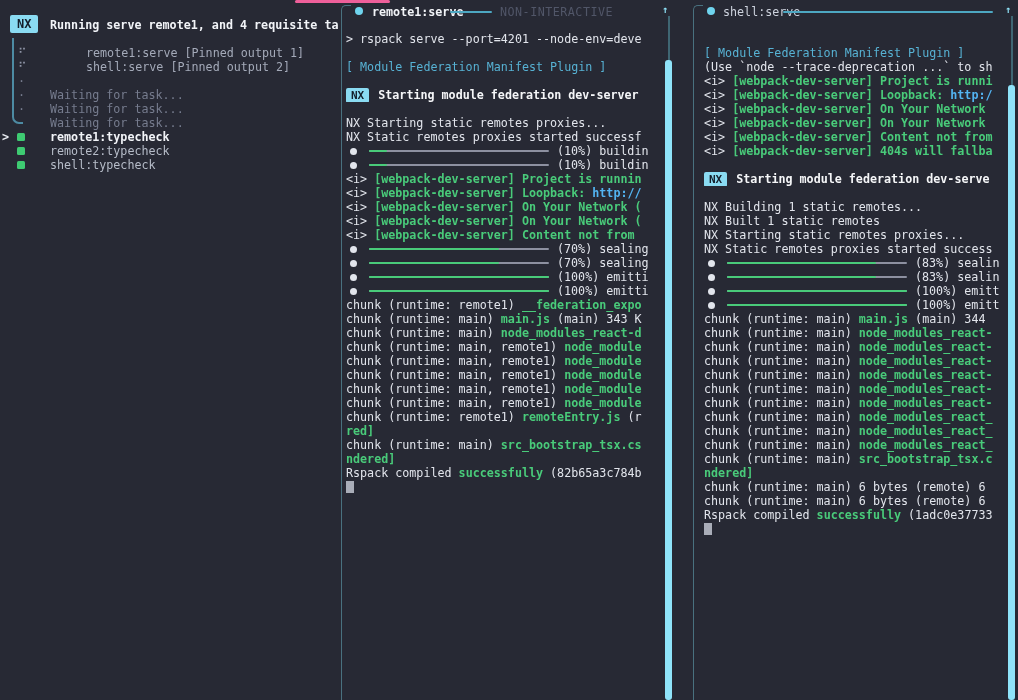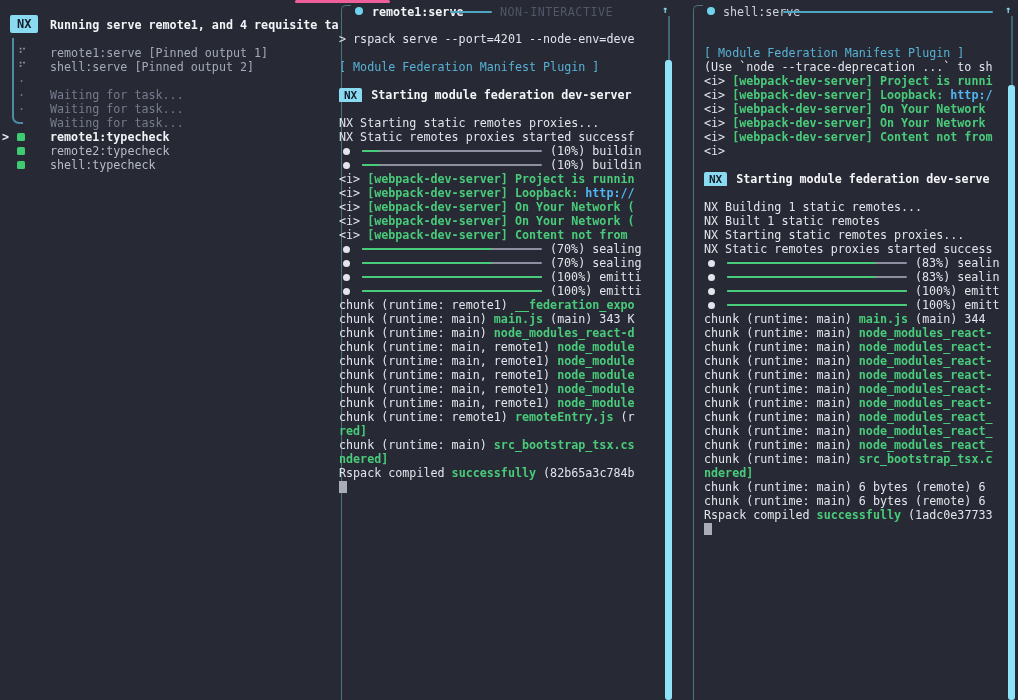--- a/index.html
+++ b/index.html
@@ -17,21 +17,21 @@
   .run-title{left:50px;top:18px;margin:0;font-size:11.7px;font-weight:bold;color:#f2f4f8;white-space:pre;}
   .tree-line{left:12px;top:38px;width:9px;height:84px;
     border-left:2px solid #4d8ba3;border-bottom:2px solid #4d8ba3;border-bottom-left-radius:7px;}
   .task-list{left:0;top:46px;width:341px;}
   .completed-list{left:0;top:130px;width:341px;}
   .trow{position:relative;height:14px;white-space:pre;}
   .trow .ticon{position:absolute;left:18px;top:0;}
   .trow .tlabel{position:absolute;left:50px;top:0;}
   .icon-spinner{color:#8d93a5;}
   .icon-dot{color:#767c8e;}
-  .lbl-pinned{color:#a4aab9;}
+  .lbl-pinned{color:#a4aab9;margin-left:36px;}
   .lbl-waiting{color:#767c8e;margin-top:14px;}
   .lbl-active{color:#f2f4f8;font-weight:bold;}
   .lbl-done{color:#b6bcc8;}
   .caret{position:absolute;left:2px;top:0;color:#e8ebf1;font-weight:bold;}
   .sq{position:absolute;left:17px;top:3px;width:8px;height:8px;background:#3ecb72;border-radius:1.5px;}
   
   .pane-border{width:9px;height:695px;top:5px;
     border-left:1.5px solid #49717f;border-top:1.5px solid #49717f;border-top-left-radius:5px;}
   .pane-dot{width:8px;height:8px;border-radius:50%;background:#6fd4ee;top:7px;}
   .pane-title{top:5px;font-weight:bold;color:#f2f4f8;white-space:pre;}
@@ -88,21 +88,21 @@
 
   <section>
     <div class="abs pane-border" style="left:341px"></div>
     <div class="abs pane-dot" style="left:355px"></div>
     <div class="abs pane-title" style="left:372px">remote1:serve</div>
     <div class="abs hline" style="left:450px;width:42px"></div>
     <div class="abs pane-tag" style="left:500px">NON-INTERACTIVE</div>
     <div class="abs scroll-arrow" style="left:662px">↑</div>
     <div class="abs scroll-track" style="left:668px;top:16px;height:44px"></div>
     <div class="abs scroll-thumb" style="left:665px;top:60px;height:640px"></div>
-    <div class="abs pane-content" style="left:339px;width:310px">
+    <div class="abs pane-content" style="left:346px;width:310px">
         <div class="log-line"><span class="seg sw">&gt; rspack serve --port=4201 --node-env=deve</span></div>
         <div class="log-line"></div>
         <div class="log-line"><span class="seg sc">[ Module Federation Manifest Plugin ]</span><span class="seg sb"> Mani</span></div>
         <div class="log-line"></div>
         <div class="log-line"><span class="inline-badge">NX</span><span class="badge-text">Starting module federation dev-server</span></div>
         <div class="log-line"></div>
         <div class="log-line"><span class="seg sw">NX Starting static remotes proxies...</span></div>
         <div class="log-line"><span class="seg sw">NX Static remotes proxies started successf</span></div>
         <div class="log-line"><span class="pbullet"></span><span class="pbar"><span class="fill" style="width: 10%;"></span></span><span class="seg sw">(10%) buildin</span></div>
         <div class="log-line"><span class="pbullet"></span><span class="pbar"><span class="fill" style="width: 10%;"></span></span><span class="seg sw">(10%) buildin</span></div>
@@ -142,21 +142,21 @@
     <div class="abs scroll-thumb" style="left:1008px;top:85px;height:615px"></div>
     <div class="abs pane-content" style="left:704px;width:305px">
         <div class="log-line"></div>
         <div class="log-line"><span class="seg sc">[ Module Federation Manifest Plugin ]</span><span class="seg sb"> Man</span></div>
         <div class="log-line"><span class="seg sw">(Use `node --trace-deprecation ...` to sh</span></div>
         <div class="log-line"><span class="seg sw">&lt;i&gt; </span><span class="seg sg">[webpack-dev-server] Project is runni</span></div>
         <div class="log-line"><span class="seg sw">&lt;i&gt; </span><span class="seg sg">[webpack-dev-server] Loopback: </span><span class="seg sl">http:/</span></div>
         <div class="log-line"><span class="seg sw">&lt;i&gt; </span><span class="seg sg">[webpack-dev-server] On Your Network</span></div>
         <div class="log-line"><span class="seg sw">&lt;i&gt; </span><span class="seg sg">[webpack-dev-server] On Your Network</span></div>
         <div class="log-line"><span class="seg sw">&lt;i&gt; </span><span class="seg sg">[webpack-dev-server] Content not from</span></div>
-        <div class="log-line"><span class="seg sw">&lt;i&gt; </span></div>
+        <div class="log-line"><span class="seg sw">&lt;i&gt; </span><span class="seg sg">[webpack-dev-server] 404s will fallba</span></div>
         <div class="log-line"></div>
         <div class="log-line"><span class="inline-badge">NX</span><span class="badge-text">Starting module federation dev-serve</span></div>
         <div class="log-line"></div>
         <div class="log-line"><span class="seg sw">NX Building 1 static remotes...</span></div>
         <div class="log-line"><span class="seg sw">NX Built 1 static remotes</span></div>
         <div class="log-line"><span class="seg sw">NX Starting static remotes proxies...</span></div>
         <div class="log-line"><span class="seg sw">NX Static remotes proxies started success</span></div>
         <div class="log-line"><span class="pbullet"></span><span class="pbar"><span class="fill" style="width: 83%;"></span></span><span class="seg sw">(83%) sealin</span></div>
         <div class="log-line"><span class="pbullet"></span><span class="pbar"><span class="fill" style="width: 83%;"></span></span><span class="seg sw">(83%) sealin</span></div>
         <div class="log-line"><span class="pbullet"></span><span class="pbar"><span class="fill" style="width: 100%;"></span></span><span class="seg sw">(100%) emitt</span></div>

